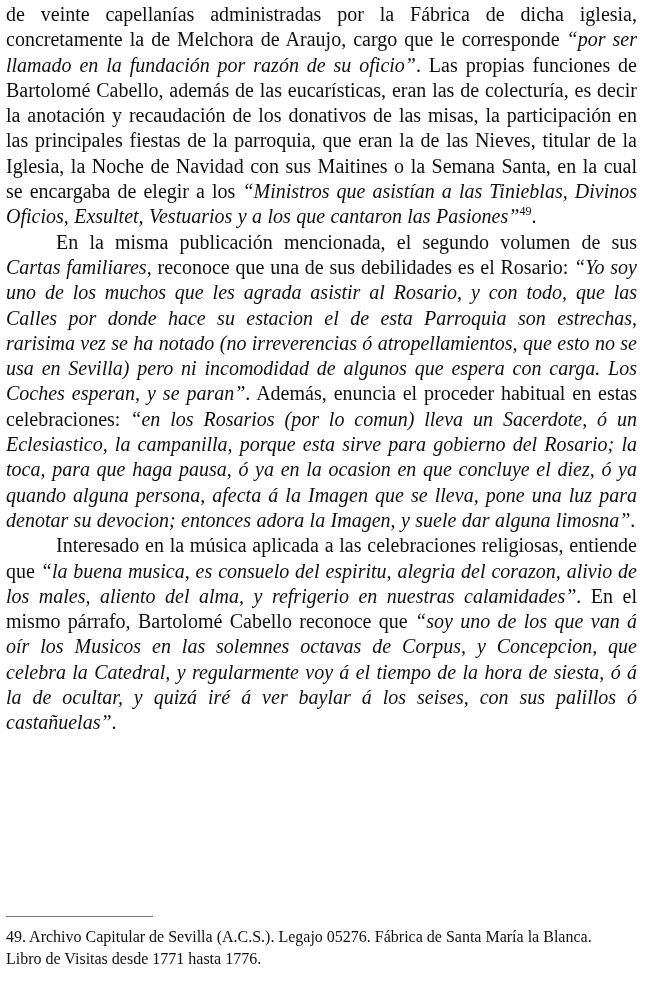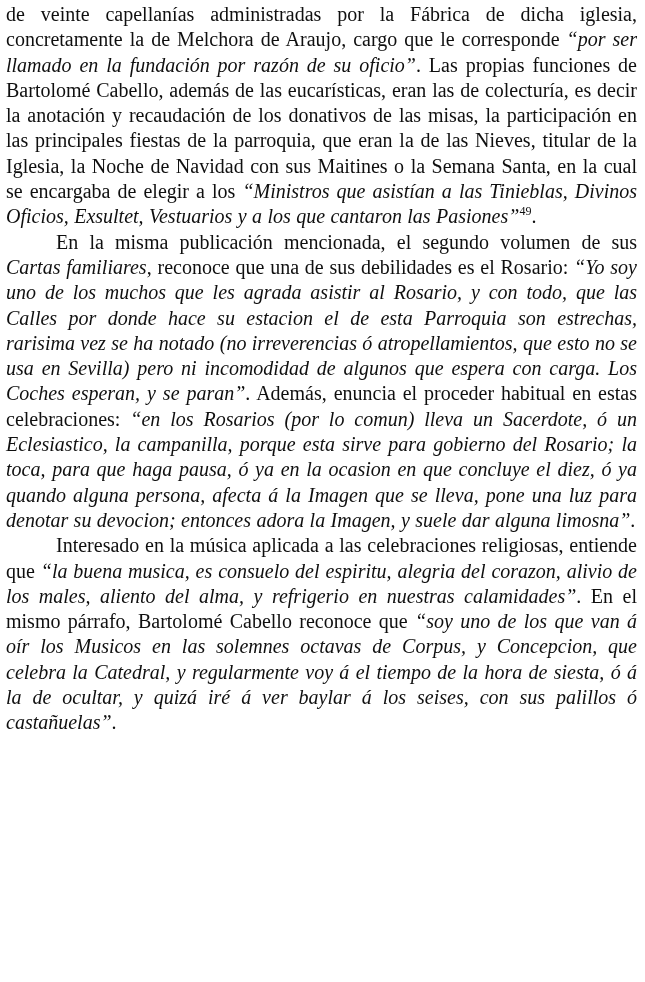--- a/index.html
+++ b/index.html
@@ -59,13 +59,20 @@
 </style>
 </head>
 <body>
 
 <div class="page">
   <div class="body-text">
       <p class="para"><span>de veinte capellanías administradas por la Fábrica de dicha iglesia, concretamente la de Melchora de Araujo, cargo que le corresponde </span><span class="it">“por ser llamado en la fundación por razón de su oficio”</span><span>. Las propias funciones de Bartolomé Cabello, además de las eucarísticas, eran las de colecturía, es decir la anotación y recaudación de los donativos de las misas, la participación en las principales fiestas de la parroquia, que eran la de las Nieves, titular de la Iglesia, la Noche de Navidad con sus Maitines o la Semana Santa, en la cual se encargaba de elegir a los </span><span class="it">“Ministros que asistían a las Tinieblas, Divinos Oficios, Exsultet, Vestuarios y a los que cantaron las Pasiones”</span><sup class="fn-marker">49</sup><span>.</span></p>
       <p class="para indent"><span>En la misma publicación mencionada, el segundo volumen de sus </span><span class="it">Cartas familiares</span><span>, reconoce que una de sus debilidades es el Rosario: </span><span class="it">“Yo soy uno de los muchos que les agrada asistir al Rosario, y con todo, que las Calles por donde hace su estacion el de esta Parroquia son estrechas, rarisima vez se ha notado (no irreverencias ó atropellamientos, que esto no se usa en Sevilla) pero ni incomodidad de algunos que espera con carga. Los Coches esperan, y se paran”</span><span>. Además, enuncia el proceder habitual en estas celebraciones: </span><span class="it">“en los Rosarios (por lo comun) lleva un Sacerdote, ó un Eclesiastico, la campanilla, porque esta sirve para gobierno del Rosario; la toca, para que haga pausa, ó ya en la ocasion en que concluye el diez, ó ya quando alguna persona, afecta á la Imagen que se lleva, pone una luz para denotar su devocion; entonces adora la Imagen, y suele dar alguna limosna”</span><span>.</span></p>
       <p class="para indent"><span>Interesado en la música aplicada a las celebraciones religiosas, entiende que </span><span class="it">“la buena musica, es consuelo del espiritu, alegria del corazon, alivio de los males, aliento del alma, y refrigerio en nuestras calamidades”</span><span>. En el mismo párrafo, Bartolomé Cabello reconoce que </span><span class="it">“soy uno de los que van á oír los Musicos en las solemnes octavas de Corpus, y Concepcion, que celebra la Catedral, y regularmente voy á el tiempo de la hora de siesta, ó á la de ocultar, y quizá iré á ver baylar á los seises, con sus palillos ó castañuelas”</span><span>.</span></p>
     </div>
+  <div class="footnote-area">
+    <div class="footnote-rule"></div>
+    <div>
+        <div class="footnote-line">49. Archivo Capitular de Sevilla (A.C.S.). Legajo 05276. Fábrica de Santa María la Blanca.</div>
+        <div class="footnote-line">Libro de Visitas desde 1771 hasta 1776.</div>
+      </div>
+  </div>
 </div>
 
 </body></html>

